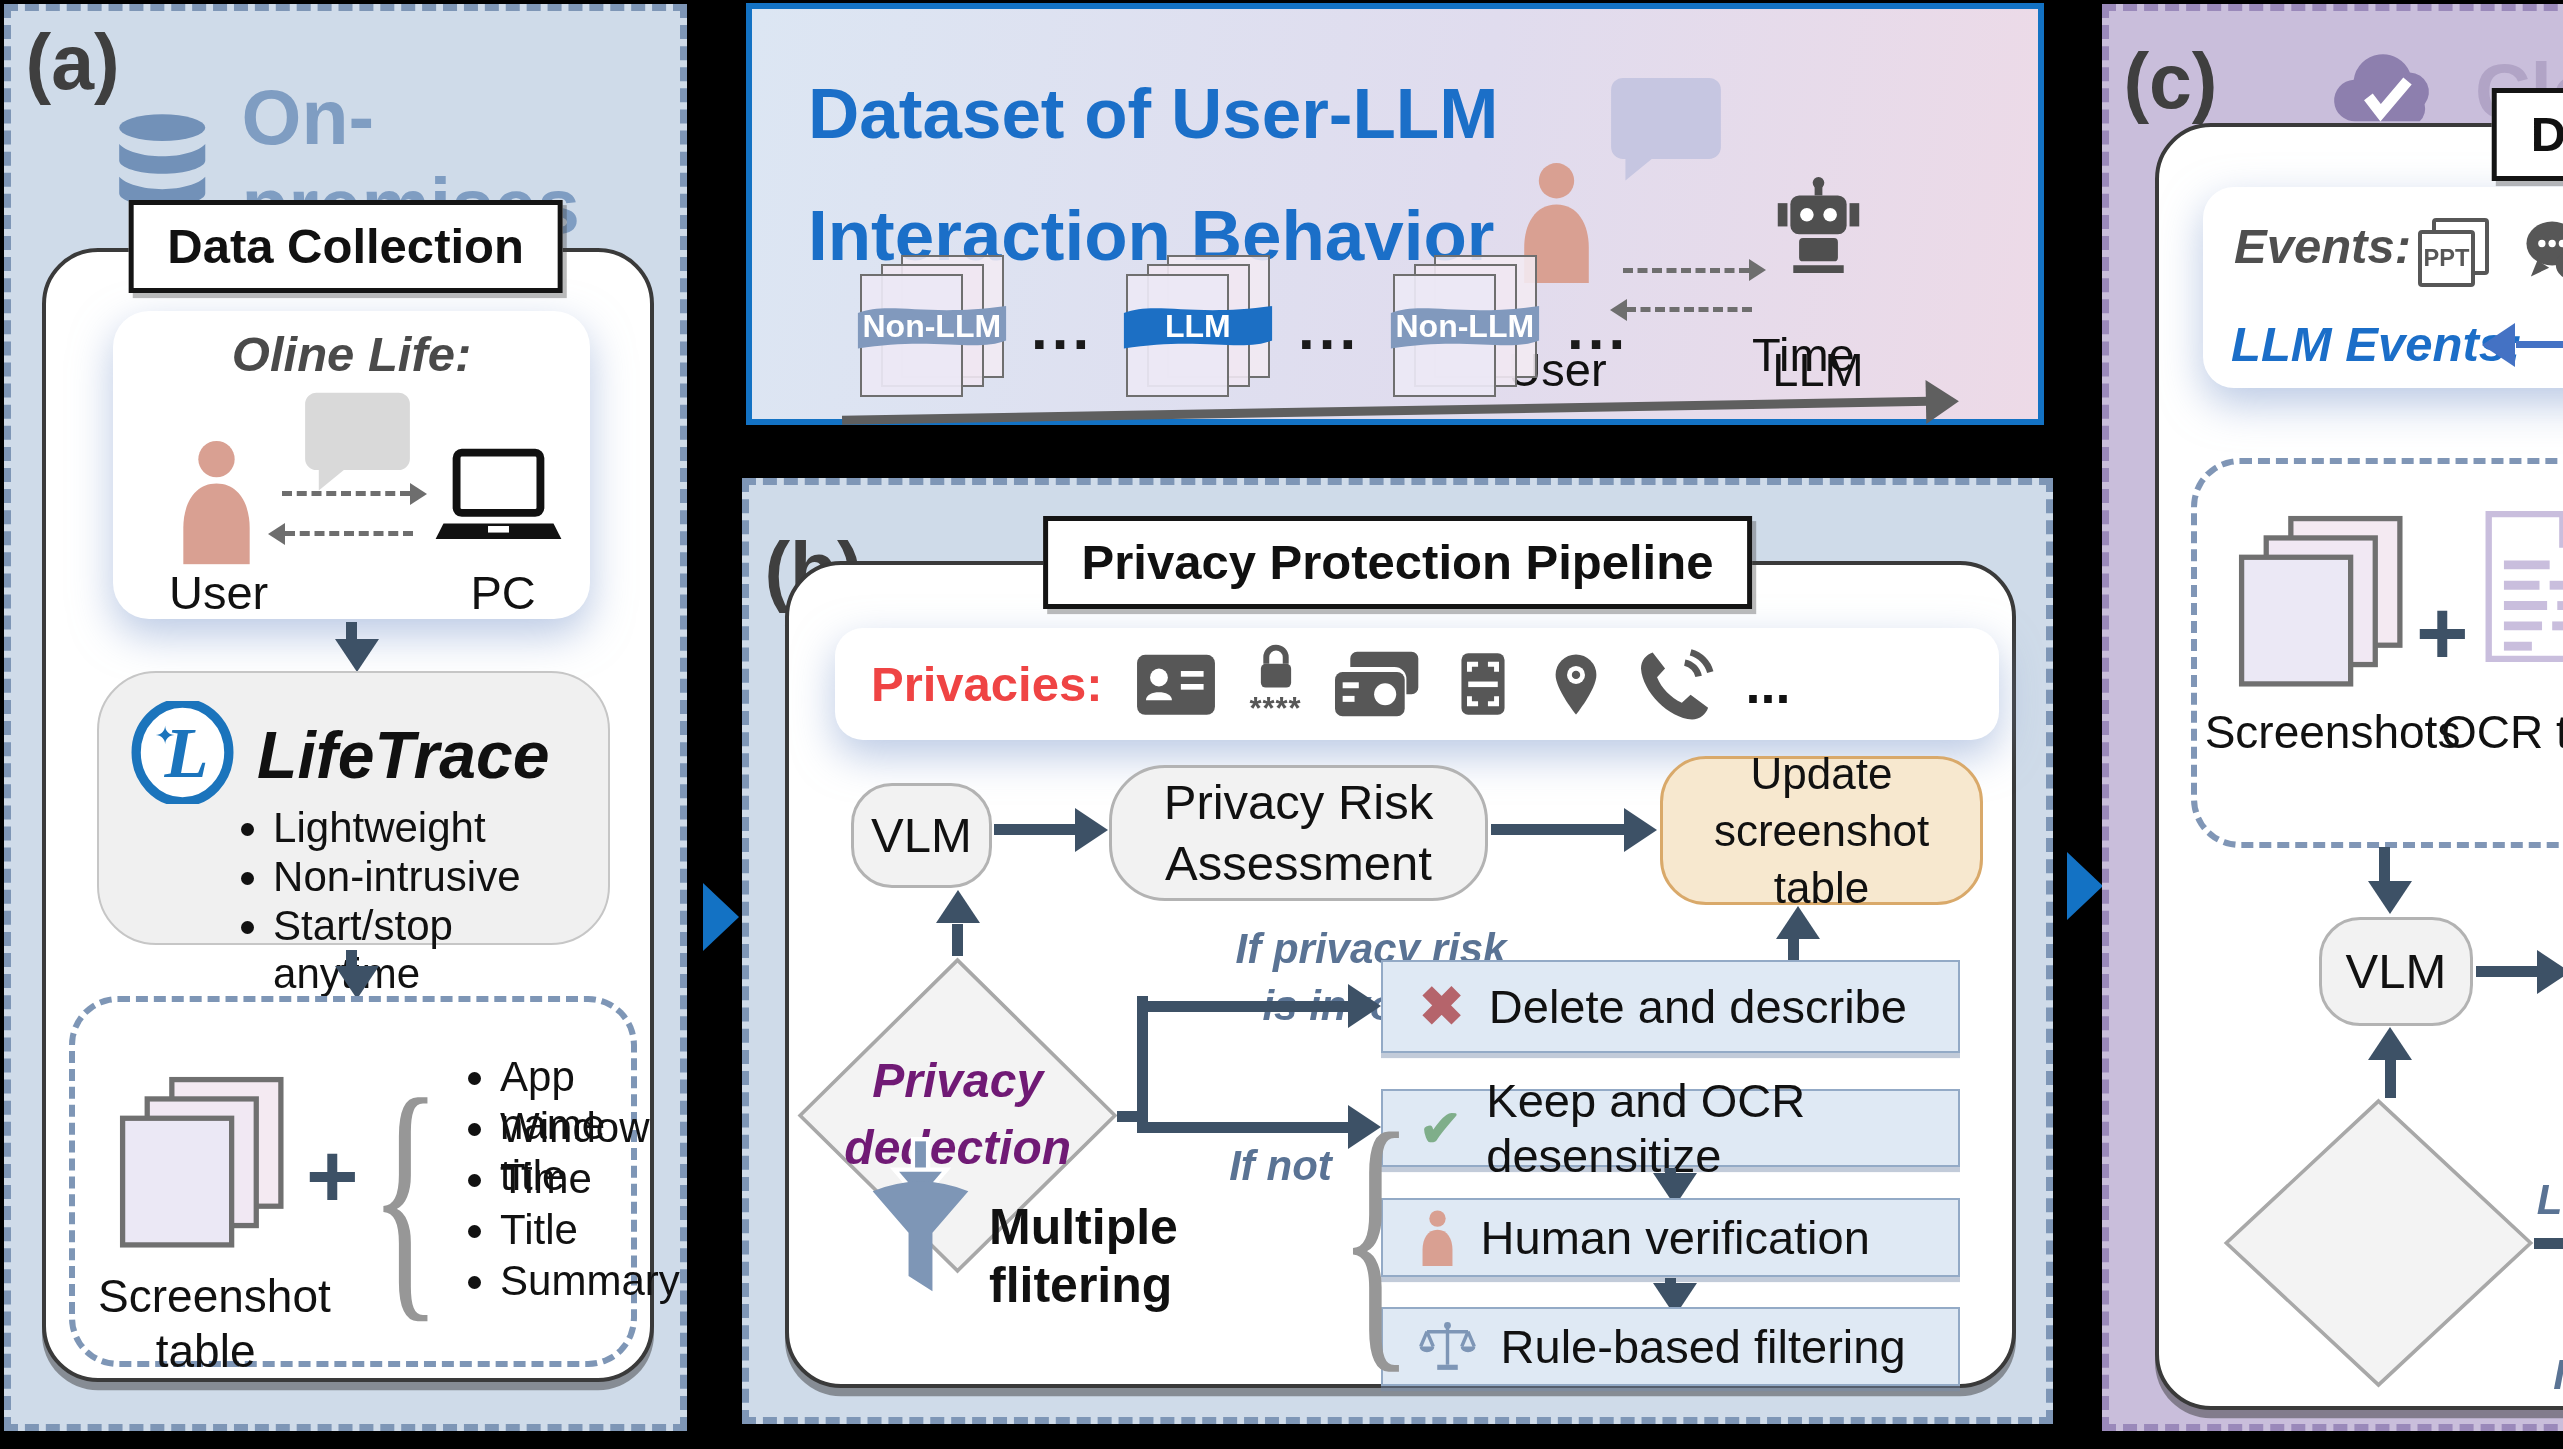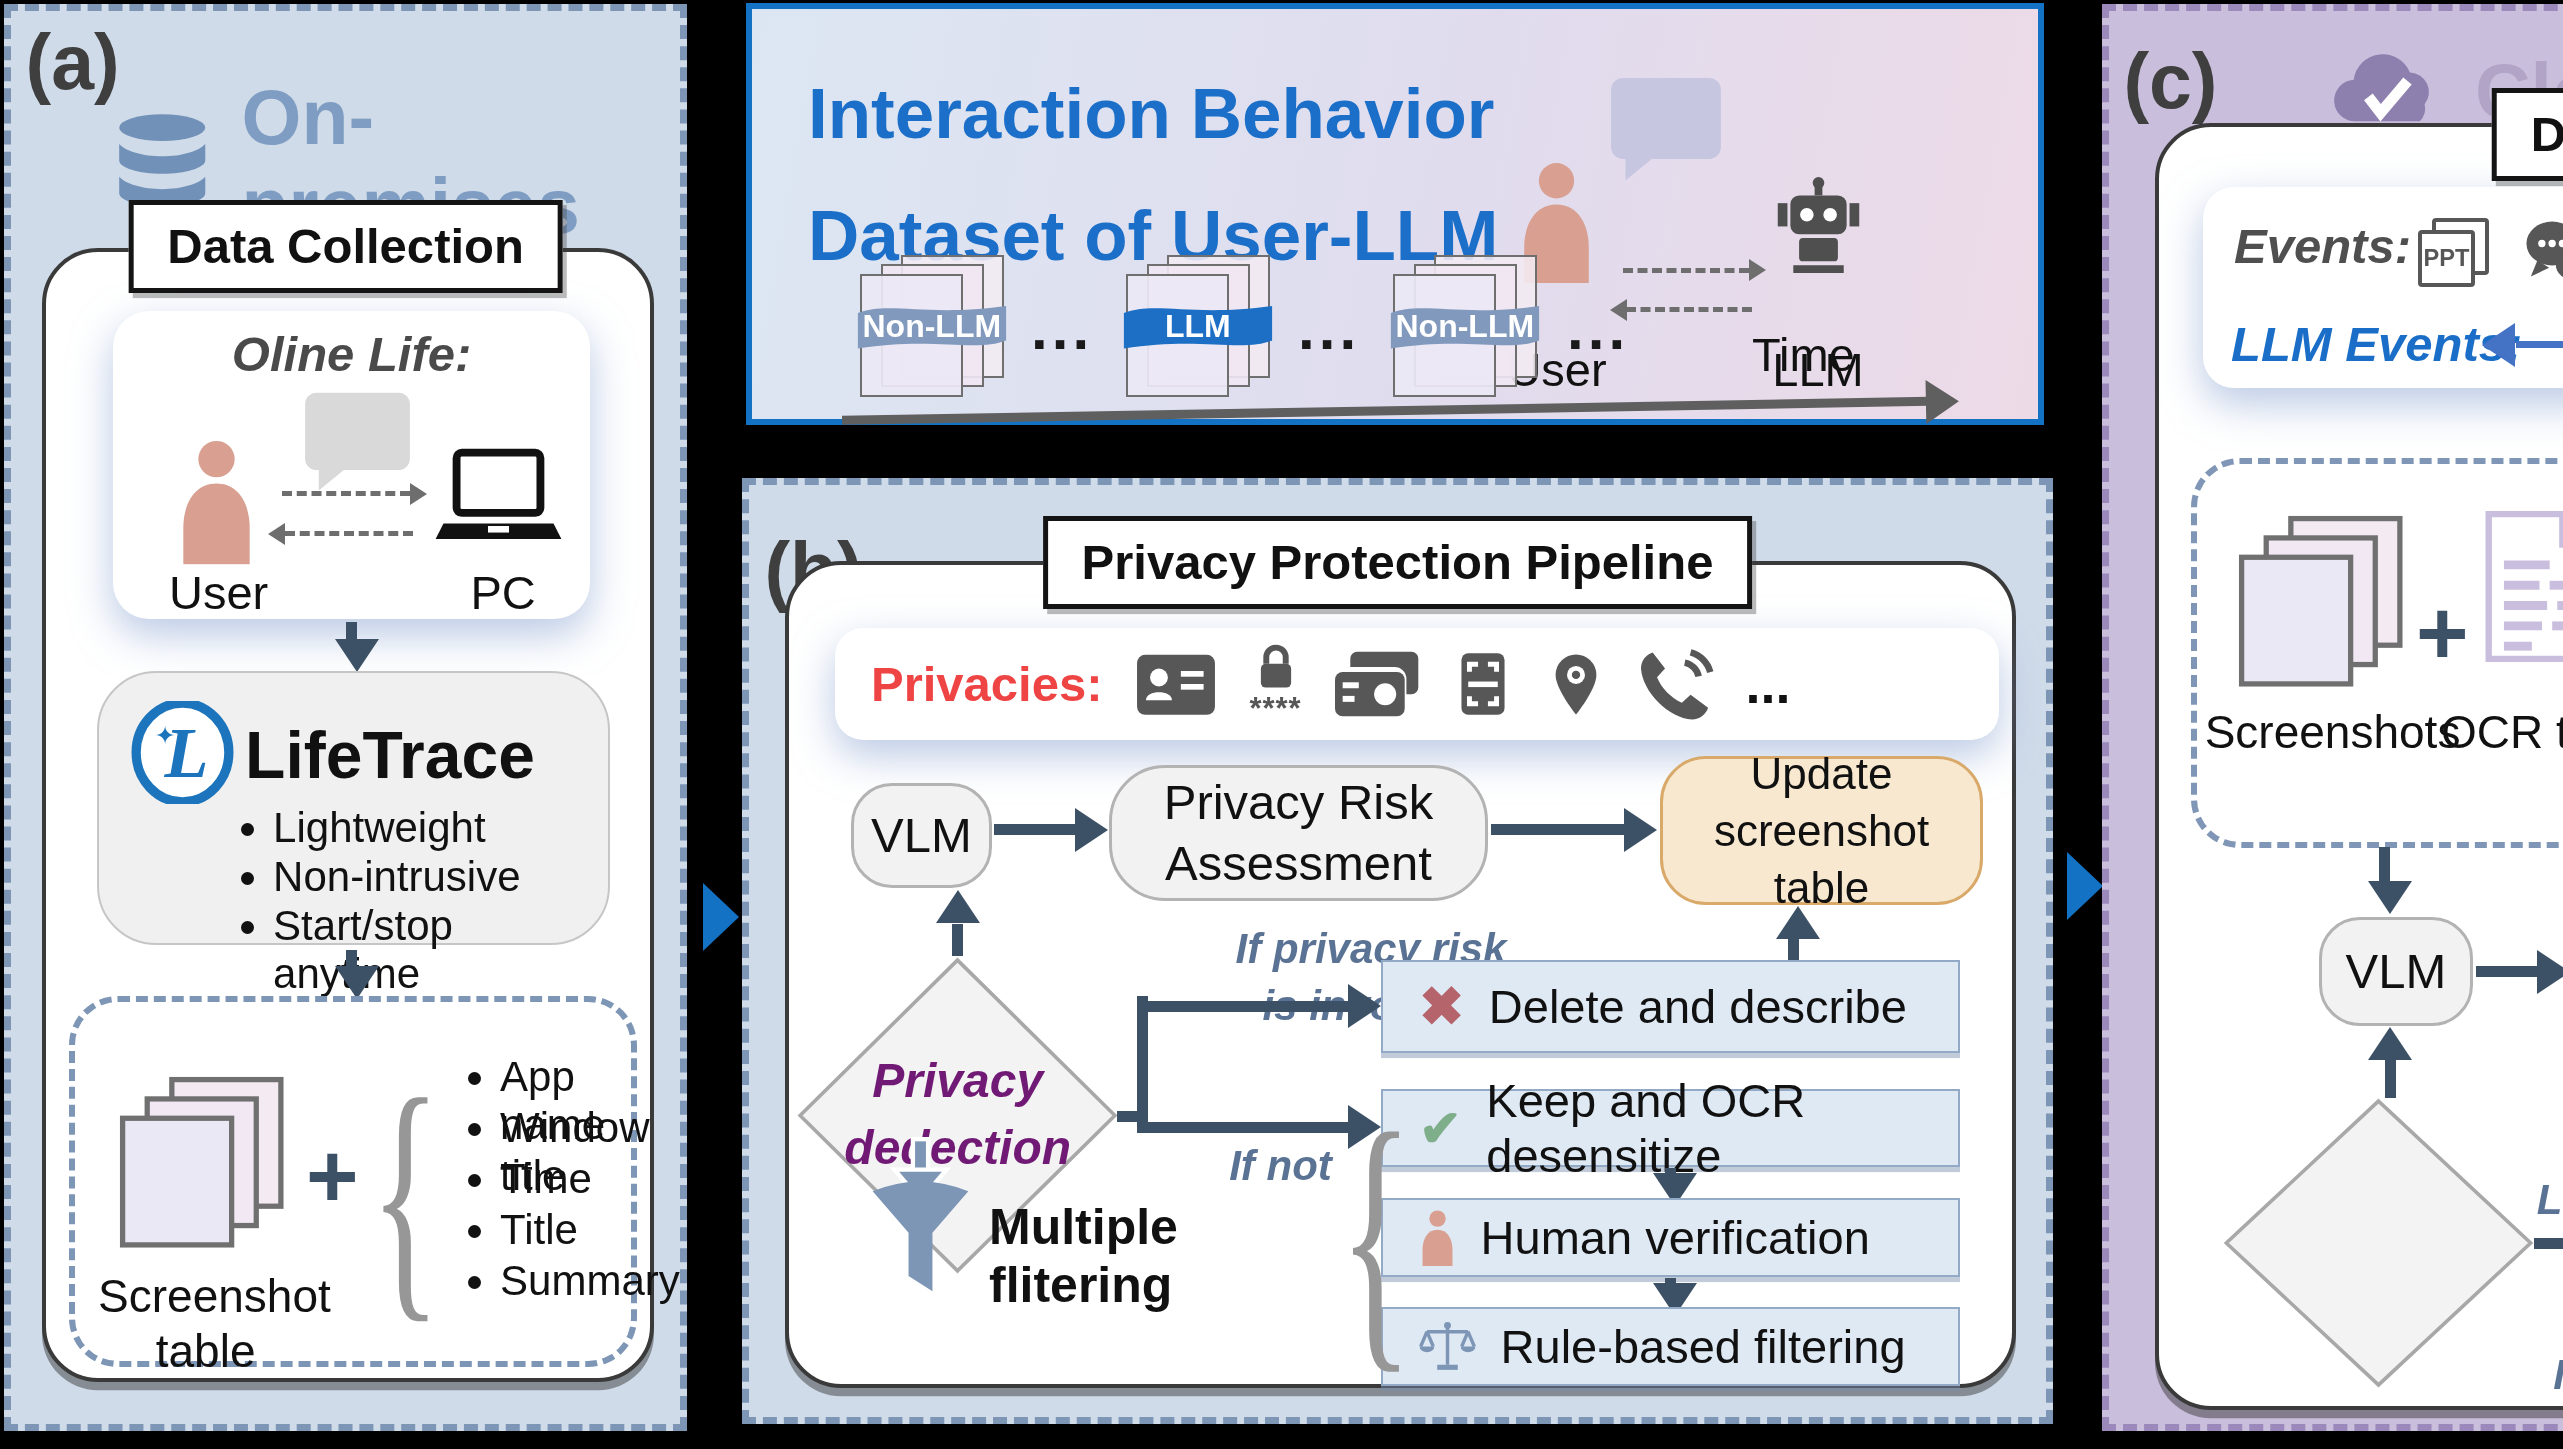--- a/index.html
+++ b/index.html
@@ -281,21 +281,21 @@
       <div class="lbl" style="left:349px;top:254px;width:82px;font-size:47px">PC</div>
     </div>
 
     <div class="vl" style="left:300px;top:370px;height:19.5px"></div>
     <div class="tr d" style="left:289px;top:387px"></div>
 
     <div class="abs" style="left:51px;top:419px;width:513px;height:274px;background:#f0f0f0;border:2.6px solid #c6c6c6;border-radius:59px">
       <svg class="abs" style="left:32px;top:28px" width="103" height="103" viewBox="0 0 200 200">
             <use href="#sym-lt"></use>
           </svg>
-      <div class="abs" style="left:146px;top:44px;font-size:66px;font-weight:bold;">LifeTrace</div>
+      <div class="abs" style="left:158px;top:44px;font-size:66px;font-weight:bold;font-style:italic">LifeTrace</div>
       <ul class="blt abs" style="left:103px;top:131px">
         <li style="height:49px">Lightweight</li>
         <li style="height:49px">Non-intrusive</li>
         <li style="height:49px">Start/stop anytime</li>
       </ul>
     </div>
 
     <div class="vl" style="left:300px;top:698px;height:18px"></div>
     <div class="tr d" style="left:289px;top:714px"></div>
 
@@ -315,22 +315,22 @@
       </ul>
     </div>
   </div>
 </section>
 
 <div class="tr r" style="left:703px;top:883px;border-left-color:#1372c4;border-left-width:36px;border-top-width:34px;border-bottom-width:34px"></div>
 <div class="tr r" style="left:2067px;top:852px;border-left-color:#1372c4;border-left-width:36px;border-top-width:34px;border-bottom-width:34px"></div>
 
 <section class="panel" id="panel-ds">
   <div class="abs" style="left:56px;top:44px;font-size:71px;font-weight:bold;color:#1b6fc8;line-height:1.72">
+    <div>Dataset of User-LLM</div>
     <div>Interaction Behavior</div>
-    <div>Dataset of User-LLM</div>
   </div>
   <svg class="abs" style="left:766px;top:151px;color:#d9a092" width="77" height="123" viewBox="0 0 150 240">
         <use href="#sym-person"></use>
       </svg>
   <div class="lbl" style="left:741px;top:333px;width:128px;font-size:47px">User</div>
   <svg class="abs" style="left:854px;top:64px;color:#c6c6e1" width="120" height="110" viewBox="0 0 235 215">
         <use href="#sym-bubble"></use>
       </svg>
   <div class="dashline" style="left:871px;top:259px;width:126px"></div>
   <div class="trs r" style="left:997px;top:250px"></div>

